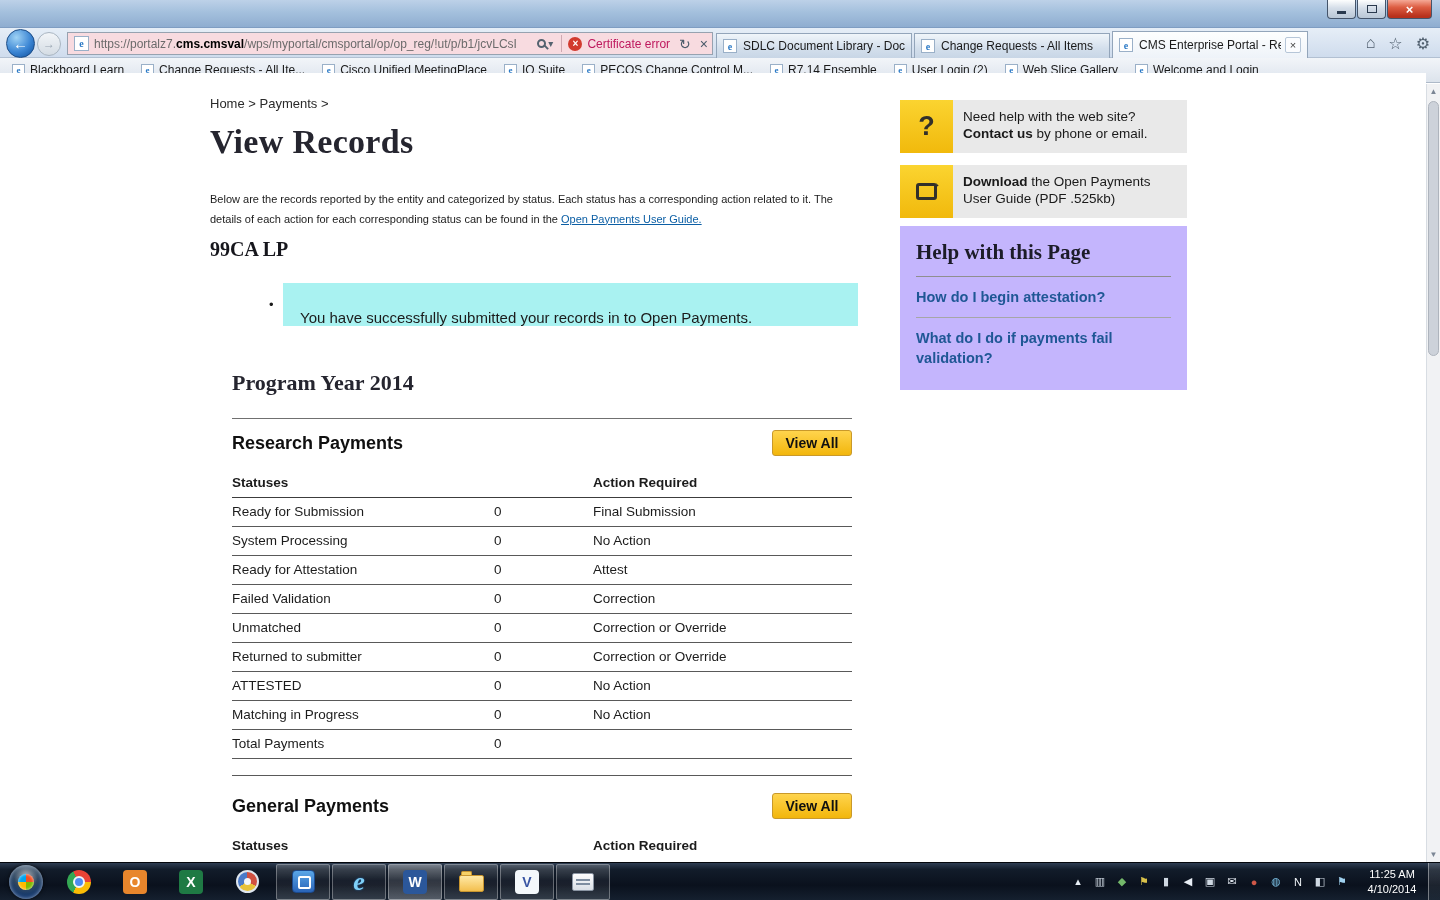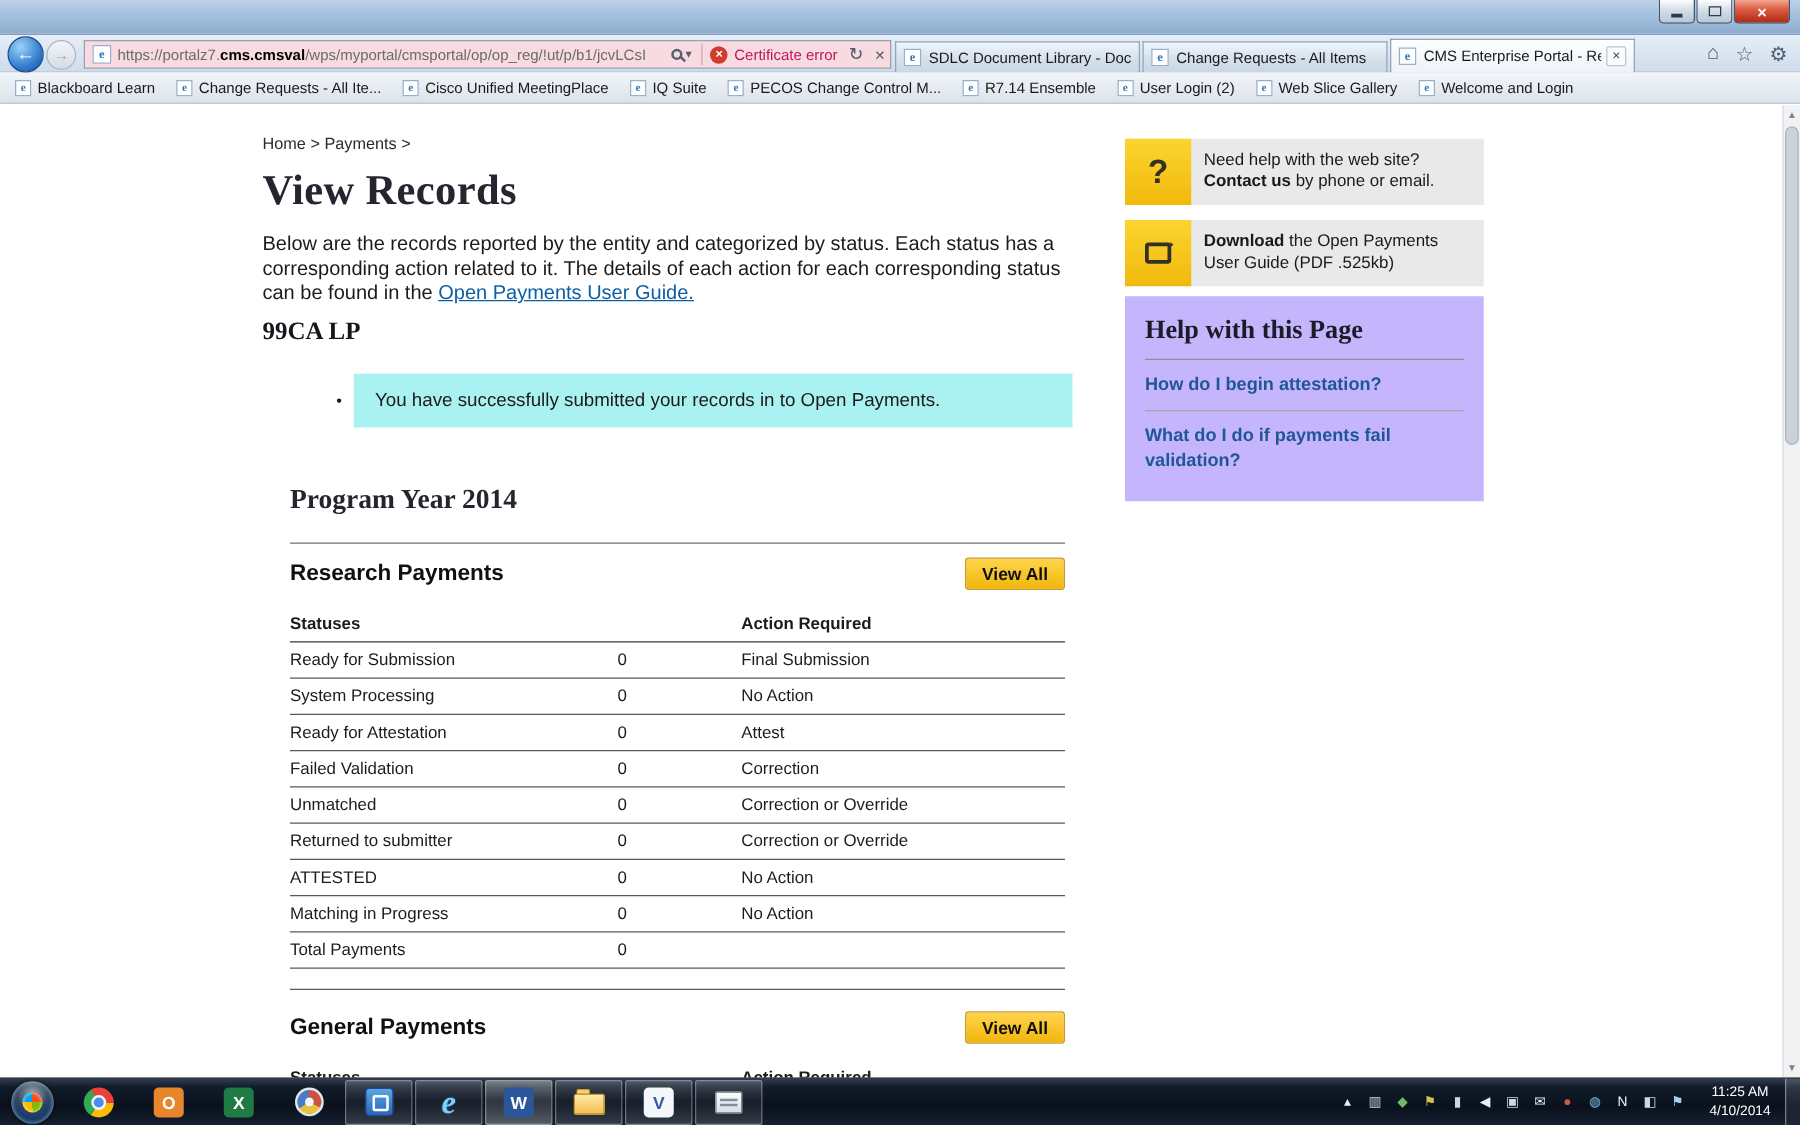--- a/index.html
+++ b/index.html
@@ -70,32 +70,32 @@
   
   .fav-bar { position:absolute; top:58px; left:0; width:1440px; height:25px;
     background:linear-gradient(#f2f5f9,#dce3ec); border-bottom:1px solid #adb9c8;
     display:flex; align-items:center; padding-left:12px; font-size:12px; color:#1a1a1a; }
   .fav-item { display:flex; align-items:center; margin-right:17px; cursor:pointer; white-space:nowrap; }
   .fav-ico { width:13px; height:13px; background:#fff; border:1px solid #9ab0c8; margin-right:5px;
     display:flex; align-items:center; justify-content:center;
     color:#2a79c6; font:bold 9px "Liberation Serif","DejaVu Serif",serif; flex:none; }
 
   
-  .page { position:absolute; top:84px; left:0; width:1426px; height:778px; background:#fff; overflow:hidden; }
+  .page { position:absolute; top:73px; left:0; width:1426px; height:778px; background:#fff; overflow:hidden; }
   .content { position:absolute; left:210px; top:0; width:648px; }
   .breadcrumb { margin-top:23px; font-size:13px; color:#2a2a2a; }
   .breadcrumb .crumb { cursor:pointer; }
   .page-title { font-size:34px; color:#25252f; margin-top:12px; font-weight:bold; letter-spacing:.3px; }
-  .intro { margin-top:14px; font-size:16px; line-height:19.5px; color:#1b1b1b; }
+  .intro { margin-top:29px; font-size:11px; line-height:19.5px; color:#1b1b1b; }
   .intro a { color:#0c5fa5; text-decoration:underline; cursor:pointer; }
   .entity-name { font-size:20px; margin-top:9px; color:#16161c; font-weight:bold; }
 
   .success-wrap { position:relative; margin:22px 0 0 73px; }
   .bullet { position:absolute; left:-14px; top:14px; font-size:13px; color:#1b1b1b; }
-  .success-box { background:#a9f2f1; height:43px; display:flex; align-items:center;
+  .success-box { background:#a9f2f1; height:43px; display:flex; align-items:flex-end;
     padding-left:17px; font-size:15px; color:#1b1b1b; }
 
   .py-block { margin:44px 0 0 22px; width:620px; }
   .py-title { font-size:22px; color:#25252f; font-weight:bold; }
   .py-rule { border:0; border-top:1px solid #707070; margin-top:22px; }
   .sec-head { display:flex; align-items:center; justify-content:space-between; margin-top:11px; }
   .sec-head h3 { font-size:18px; color:#101010; }
   .view-all { width:80px; height:26px; background:linear-gradient(#ffd44d,#f2b60c);
     border:1px solid #c9992a; border-radius:3px; font-size:14px; font-weight:bold; color:#101010;
     cursor:pointer; font-family:inherit; }

